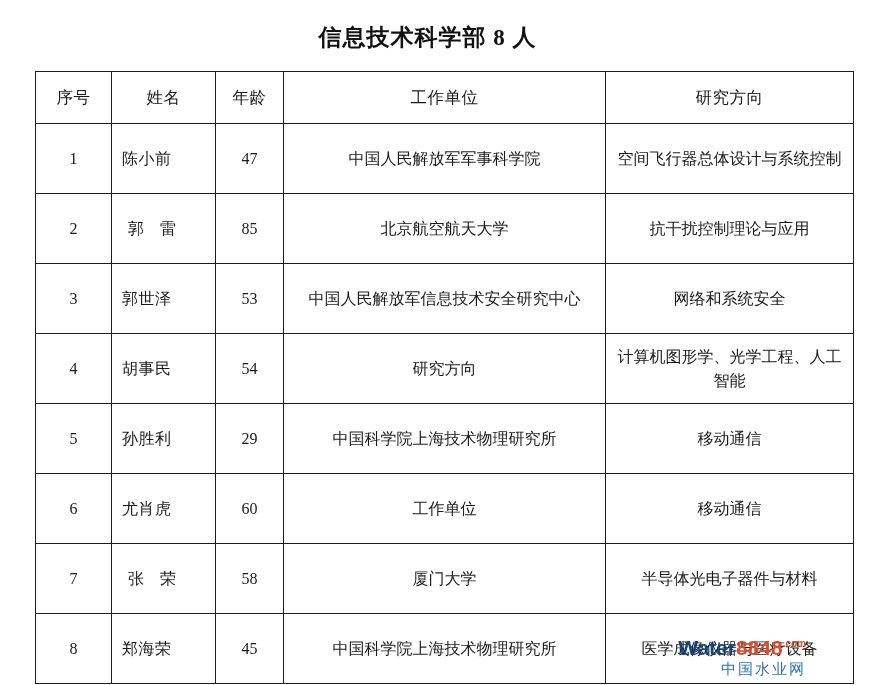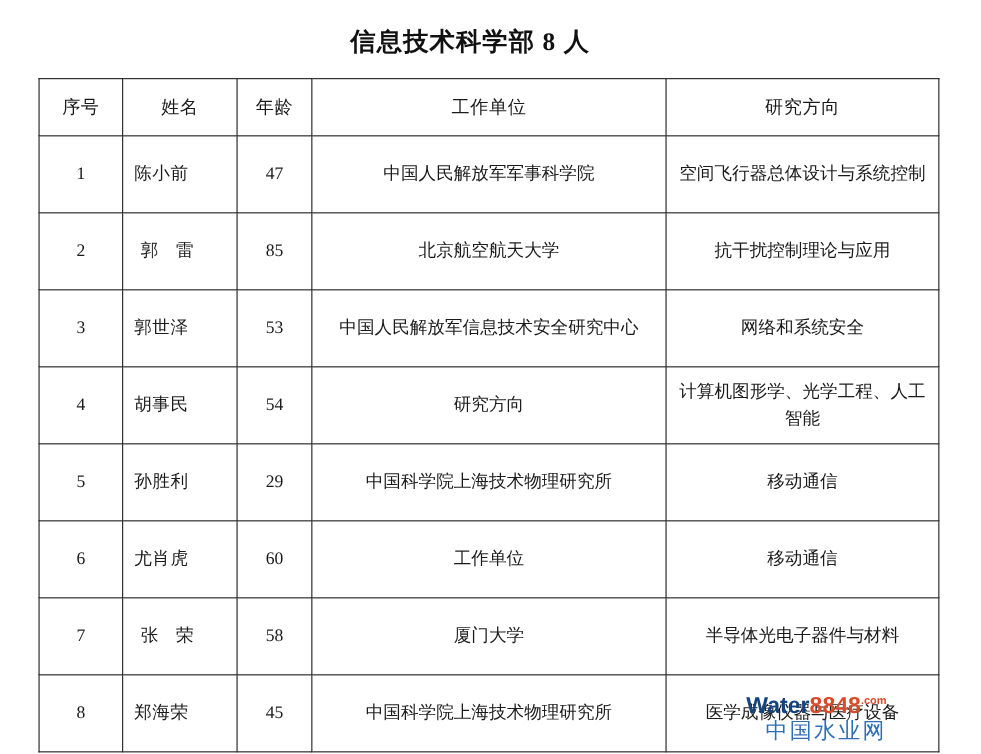--- a/index.html
+++ b/index.html
@@ -101,21 +101,21 @@
   }
   .wm-line1 .wm-dark { color: #14447d; }
   .wm-line1 .wm-accent { color: #d94b2b; }
   .wm-line1 .wm-tld {
     font-size: 10px;
     color: #d94b2b;
     vertical-align: super;
   }
   .wm-line2 {
     font-family: "Liberation Sans", sans-serif;
-    font-size: 20px;
+    font-size: 15px;
     color: #2f6fb5;
     letter-spacing: 2px;
   }
 </style>
 </head>
 <body>
 
 <div class="page">
 
   <div class="doc-title">信息技术科学部 8 人</div>

